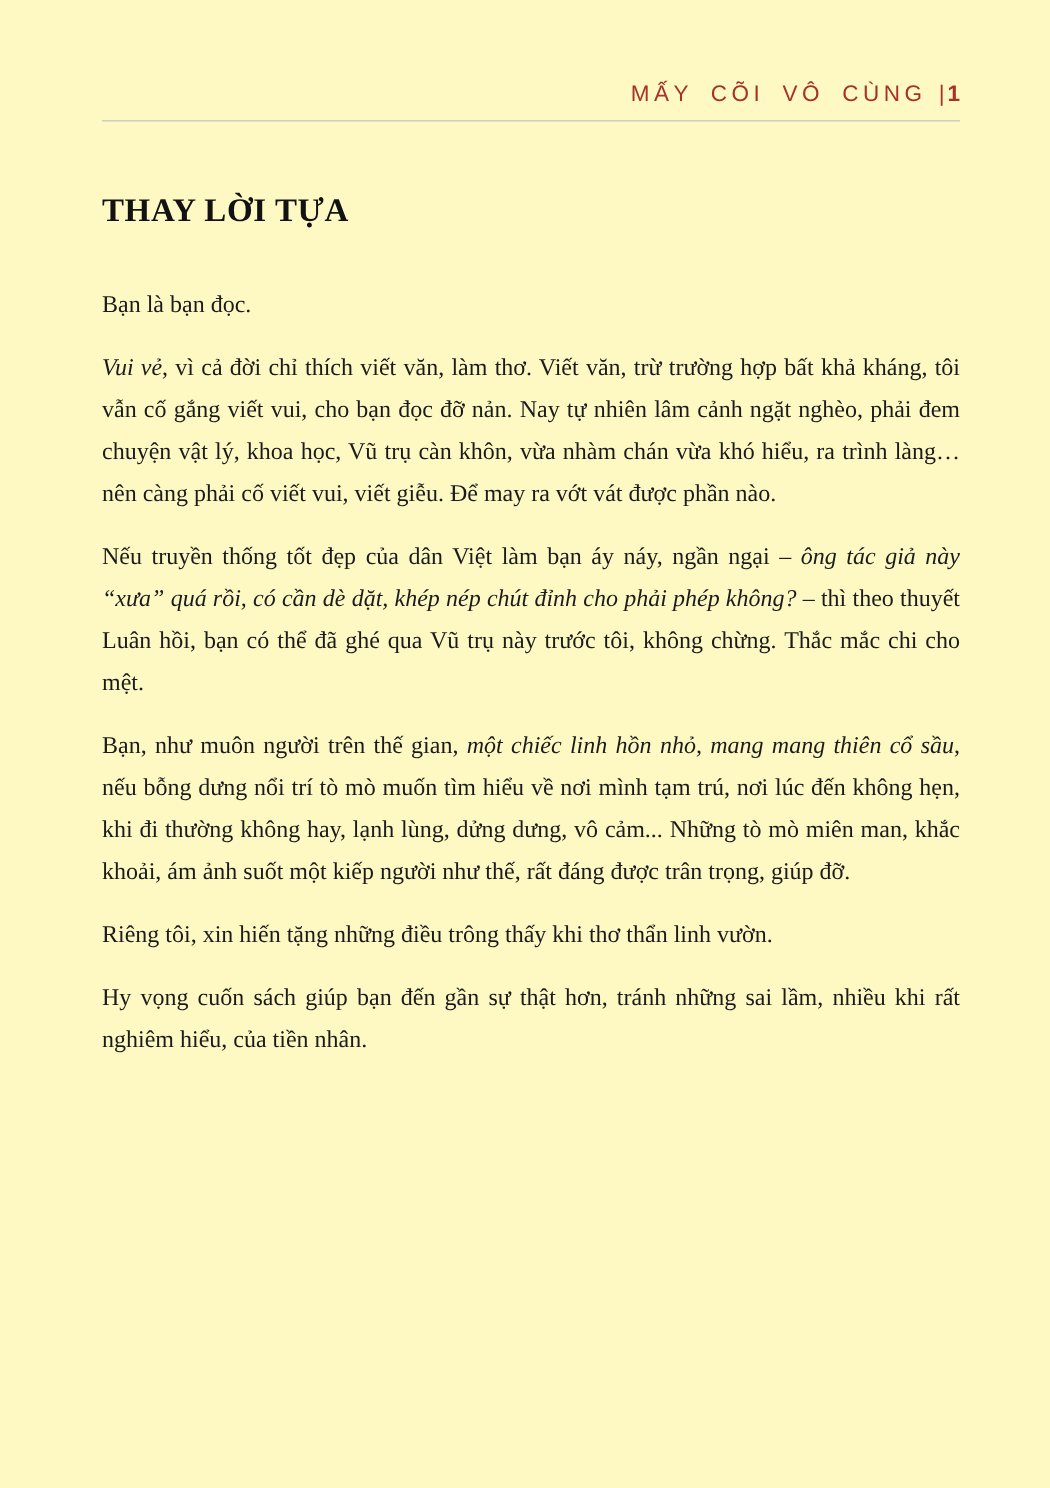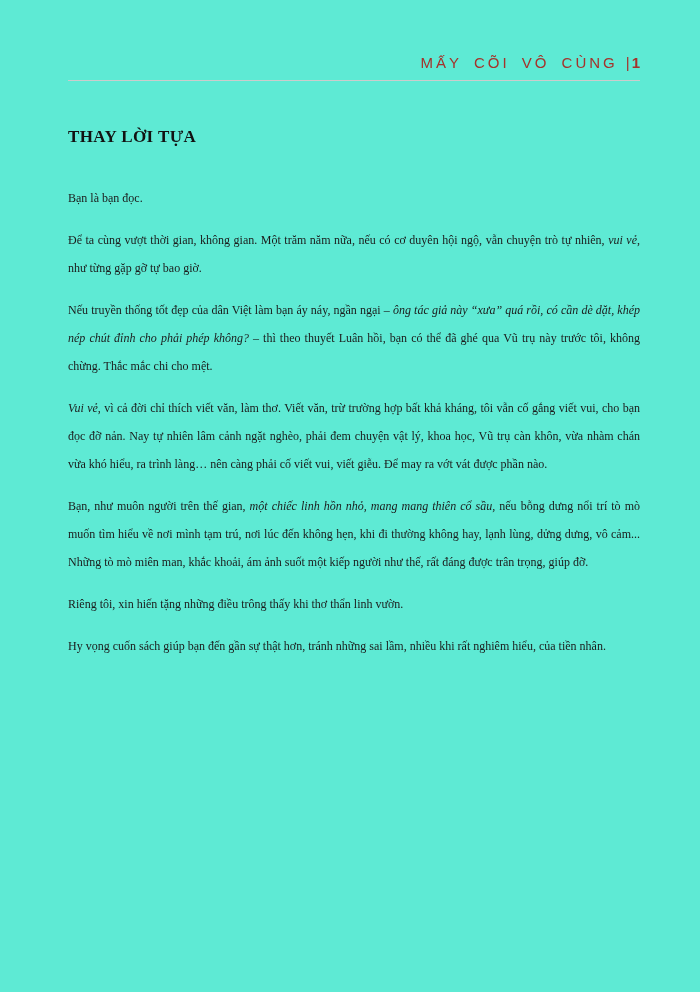--- a/index.html
+++ b/index.html
@@ -3,21 +3,21 @@
 <meta charset="utf-8">
 <style>
   :root { --accent: #a5322b; --rule: #cccccc; --ink: #1b1b1b; }
   * { box-sizing: border-box; }
   html, body { margin: 0; padding: 0; background: #ffffff; }
   .page {
     position: relative;
     width: 700px;
     height: 992px;
     margin: 0 auto;
-    background: #5eead4;
+    background: #fef9c3;
     padding: 54px 60px 0 68px;
     font-family: "Liberation Serif", serif;
     color: var(--ink);
     overflow: hidden;
   }
   .running-header {
     display: flex;
     justify-content: flex-end;
     align-items: baseline;
     border-bottom: 1px solid var(--rule);
@@ -25,28 +25,28 @@
     font-family: "Liberation Sans", sans-serif;
     font-size: 15px;
     letter-spacing: 3px;
     word-spacing: 5px;
     color: var(--accent);
     white-space: nowrap;
   }
   .running-header .sep { margin: 0 2px 0 8px; letter-spacing: 0; }
   .running-header .pagenum { font-weight: 700; letter-spacing: 0; }
   .chapter-title {
-    font-size: 17px;
+    font-size: 22px;
     font-weight: 700;
     letter-spacing: 0.4px;
     color: #121212;
     margin: 46px 0 37px 0;
   }
   .paragraphs p.para {
-    font-size: 12px;
+    font-size: 16px;
     line-height: 28px;
     text-align: justify;
     text-justify: inter-word;
     margin: 0 0 14px 0;
   }
   .paragraphs p.para:last-child { margin-bottom: 0; }
   .it { font-style: italic; }
 </style>
 </head>
 <body>
@@ -56,21 +56,20 @@
   <div class="running-header">
     <span class="rtitle">MẤY CÕI VÔ CÙNG</span>
     <span class="sep">|</span>
     <span class="pagenum">1</span>
   </div>
 
   <h1 class="chapter-title">THAY LỜI TỰA</h1>
 
   <div class="paragraphs">
       <p class="para"><span>Bạn là bạn đọc.</span></p>
-      <p class="para"><span>Để ta cùng vượt thời gian, không gian. Một trăm năm nữa, nếu có cơ duyên hội ngộ, vẫn chuyện trò tự nhiên, </span><span class="it">vui vẻ</span><span>, như từng gặp gỡ tự bao giờ.</span></p>
+      <p class="para"><span class="it">Vui vẻ</span><span>, vì cả đời chỉ thích viết văn, làm thơ. Viết văn, trừ trường hợp bất khả kháng, tôi vẫn cố gắng viết vui, cho bạn đọc đỡ nản. Nay tự nhiên lâm cảnh ngặt nghèo, phải đem chuyện vật lý, khoa học, Vũ trụ càn khôn, vừa nhàm chán vừa khó hiểu, ra trình làng… nên càng phải cố viết vui, viết giễu. Để may ra vớt vát được phần nào.</span></p>
       <p class="para"><span>Nếu truyền thống tốt đẹp của dân Việt làm bạn áy náy, ngần ngại – </span><span class="it">ông tác giả này “xưa” quá rồi, có cần dè dặt, khép nép chút đỉnh cho phải phép không?</span><span> – thì theo thuyết Luân hồi, bạn có thể đã ghé qua Vũ trụ này trước tôi, không chừng. Thắc mắc chi cho mệt.</span></p>
-      <p class="para"><span class="it">Vui vẻ</span><span>, vì cả đời chỉ thích viết văn, làm thơ. Viết văn, trừ trường hợp bất khả kháng, tôi vẫn cố gắng viết vui, cho bạn đọc đỡ nản. Nay tự nhiên lâm cảnh ngặt nghèo, phải đem chuyện vật lý, khoa học, Vũ trụ càn khôn, vừa nhàm chán vừa khó hiểu, ra trình làng… nên càng phải cố viết vui, viết giễu. Để may ra vớt vát được phần nào.</span></p>
       <p class="para"><span>Bạn, như muôn người trên thế gian, </span><span class="it">một chiếc linh hồn nhỏ, mang mang thiên cổ sầu</span><span>, nếu bỗng dưng nổi trí tò mò muốn tìm hiểu về nơi mình tạm trú, nơi lúc đến không hẹn, khi đi thường không hay, lạnh lùng, dửng dưng, vô cảm... Những tò mò miên man, khắc khoải, ám ảnh suốt một kiếp người như thế, rất đáng được trân trọng, giúp đỡ.</span></p>
       <p class="para"><span>Riêng tôi, xin hiến tặng những điều trông thấy khi thơ thẩn linh vườn.</span></p>
       <p class="para"><span>Hy vọng cuốn sách giúp bạn đến gần sự thật hơn, tránh những sai lầm, nhiều khi rất nghiêm hiểu, của tiền nhân.</span></p>
     </div>
 
 </div>
 
 </body></html>

